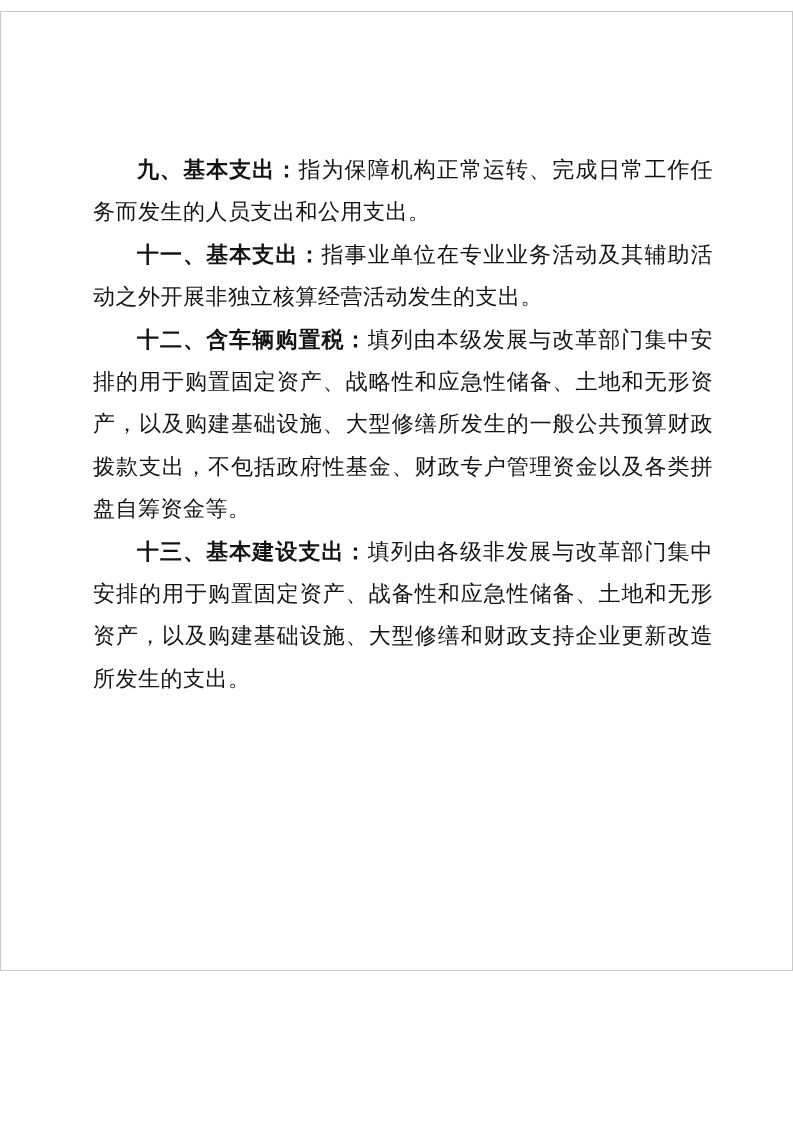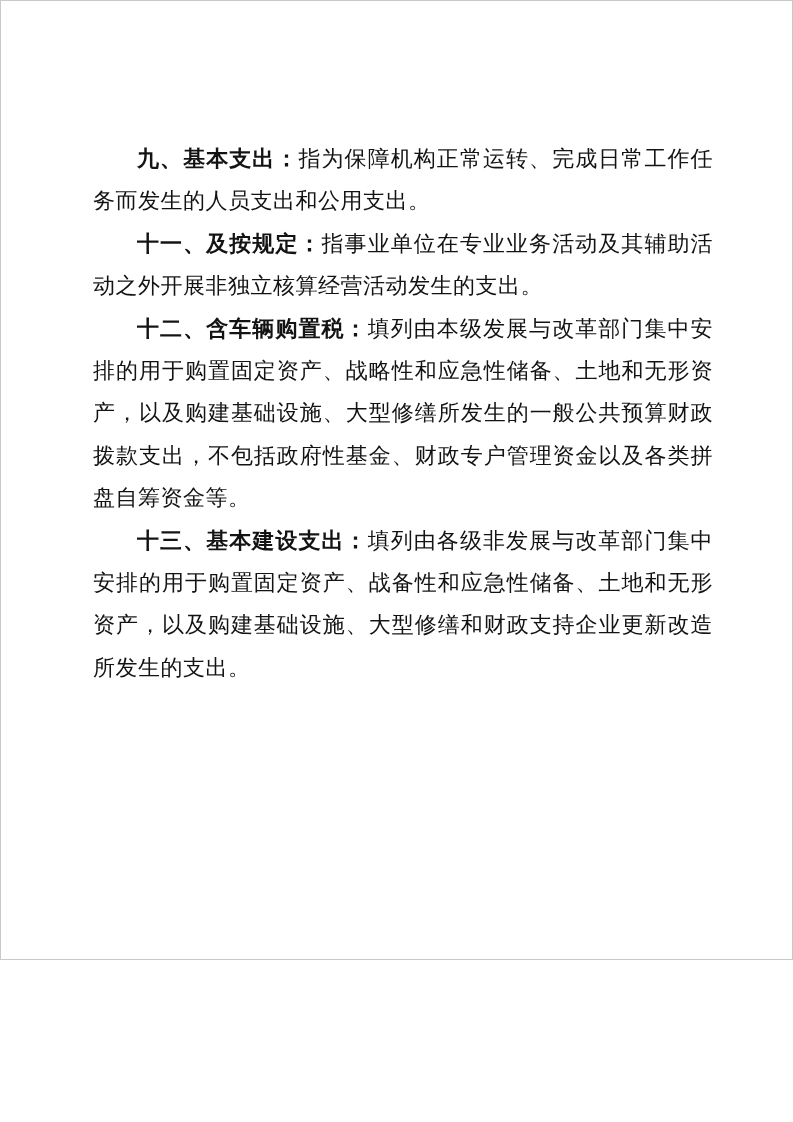--- a/index.html
+++ b/index.html
@@ -4,21 +4,21 @@
 <style>
   html, body {
     margin: 0;
     padding: 0;
     background: #ffffff;
   }
   .page {
     position: relative;
     width: 793px;
     height: 960px;
-    margin: 0 auto;
+    margin: 11px auto;
     background: #ffffff;
     border: 1px solid #c9c9c9;
     box-sizing: border-box;
     color: #131313;
     font-family: "Liberation Serif", "DejaVu Serif", serif;
     overflow: hidden;
   }
   .content {
     position: absolute;
     left: 92px;
@@ -54,18 +54,18 @@
     color: #131313;
     font-family: "Liberation Serif", "DejaVu Serif", serif;
   }
 </style>
 </head>
 <body>
 
 <div class="page">
   <div class="content">
     <p class="para"><span class="lead">九、基本支出：</span><span class="body-text">指为保障机构正常运转、完成日常工作任务而发生的人员支出和公用支出。</span></p>
-    <p class="para"><span class="lead">十一、及按规定：</span><span class="body-text">指事业单位在专业业务活动及其辅助活动之外开展非独立核算经营活动发生的支出。</span></p>
+    <p class="para"><span class="lead">十一、基本支出：</span><span class="body-text">指事业单位在专业业务活动及其辅助活动之外开展非独立核算经营活动发生的支出。</span></p>
     <p class="para"><span class="lead">十二、含车辆购置税：</span><span class="body-text">填列由本级发展与改革部门集中安排的用于购置固定资产、战略性和应急性储备、土地和无形资产，以及购建基础设施、大型修缮所发生的一般公共预算财政拨款支出，不包括政府性基金、财政专户管理资金以及各类拼盘自筹资金等。</span></p>
     <p class="para"><span class="lead">十三、基本建设支出：</span><span class="body-text">填列由各级非发展与改革部门集中安排的用于购置固定资产、战备性和应急性储备、土地和无形资产，以及购建基础设施、大型修缮和财政支持企业更新改造所发生的支出。</span></p>
   </div>
   <div class="footer">— 37 —</div>
 </div>
 
 </body></html>

